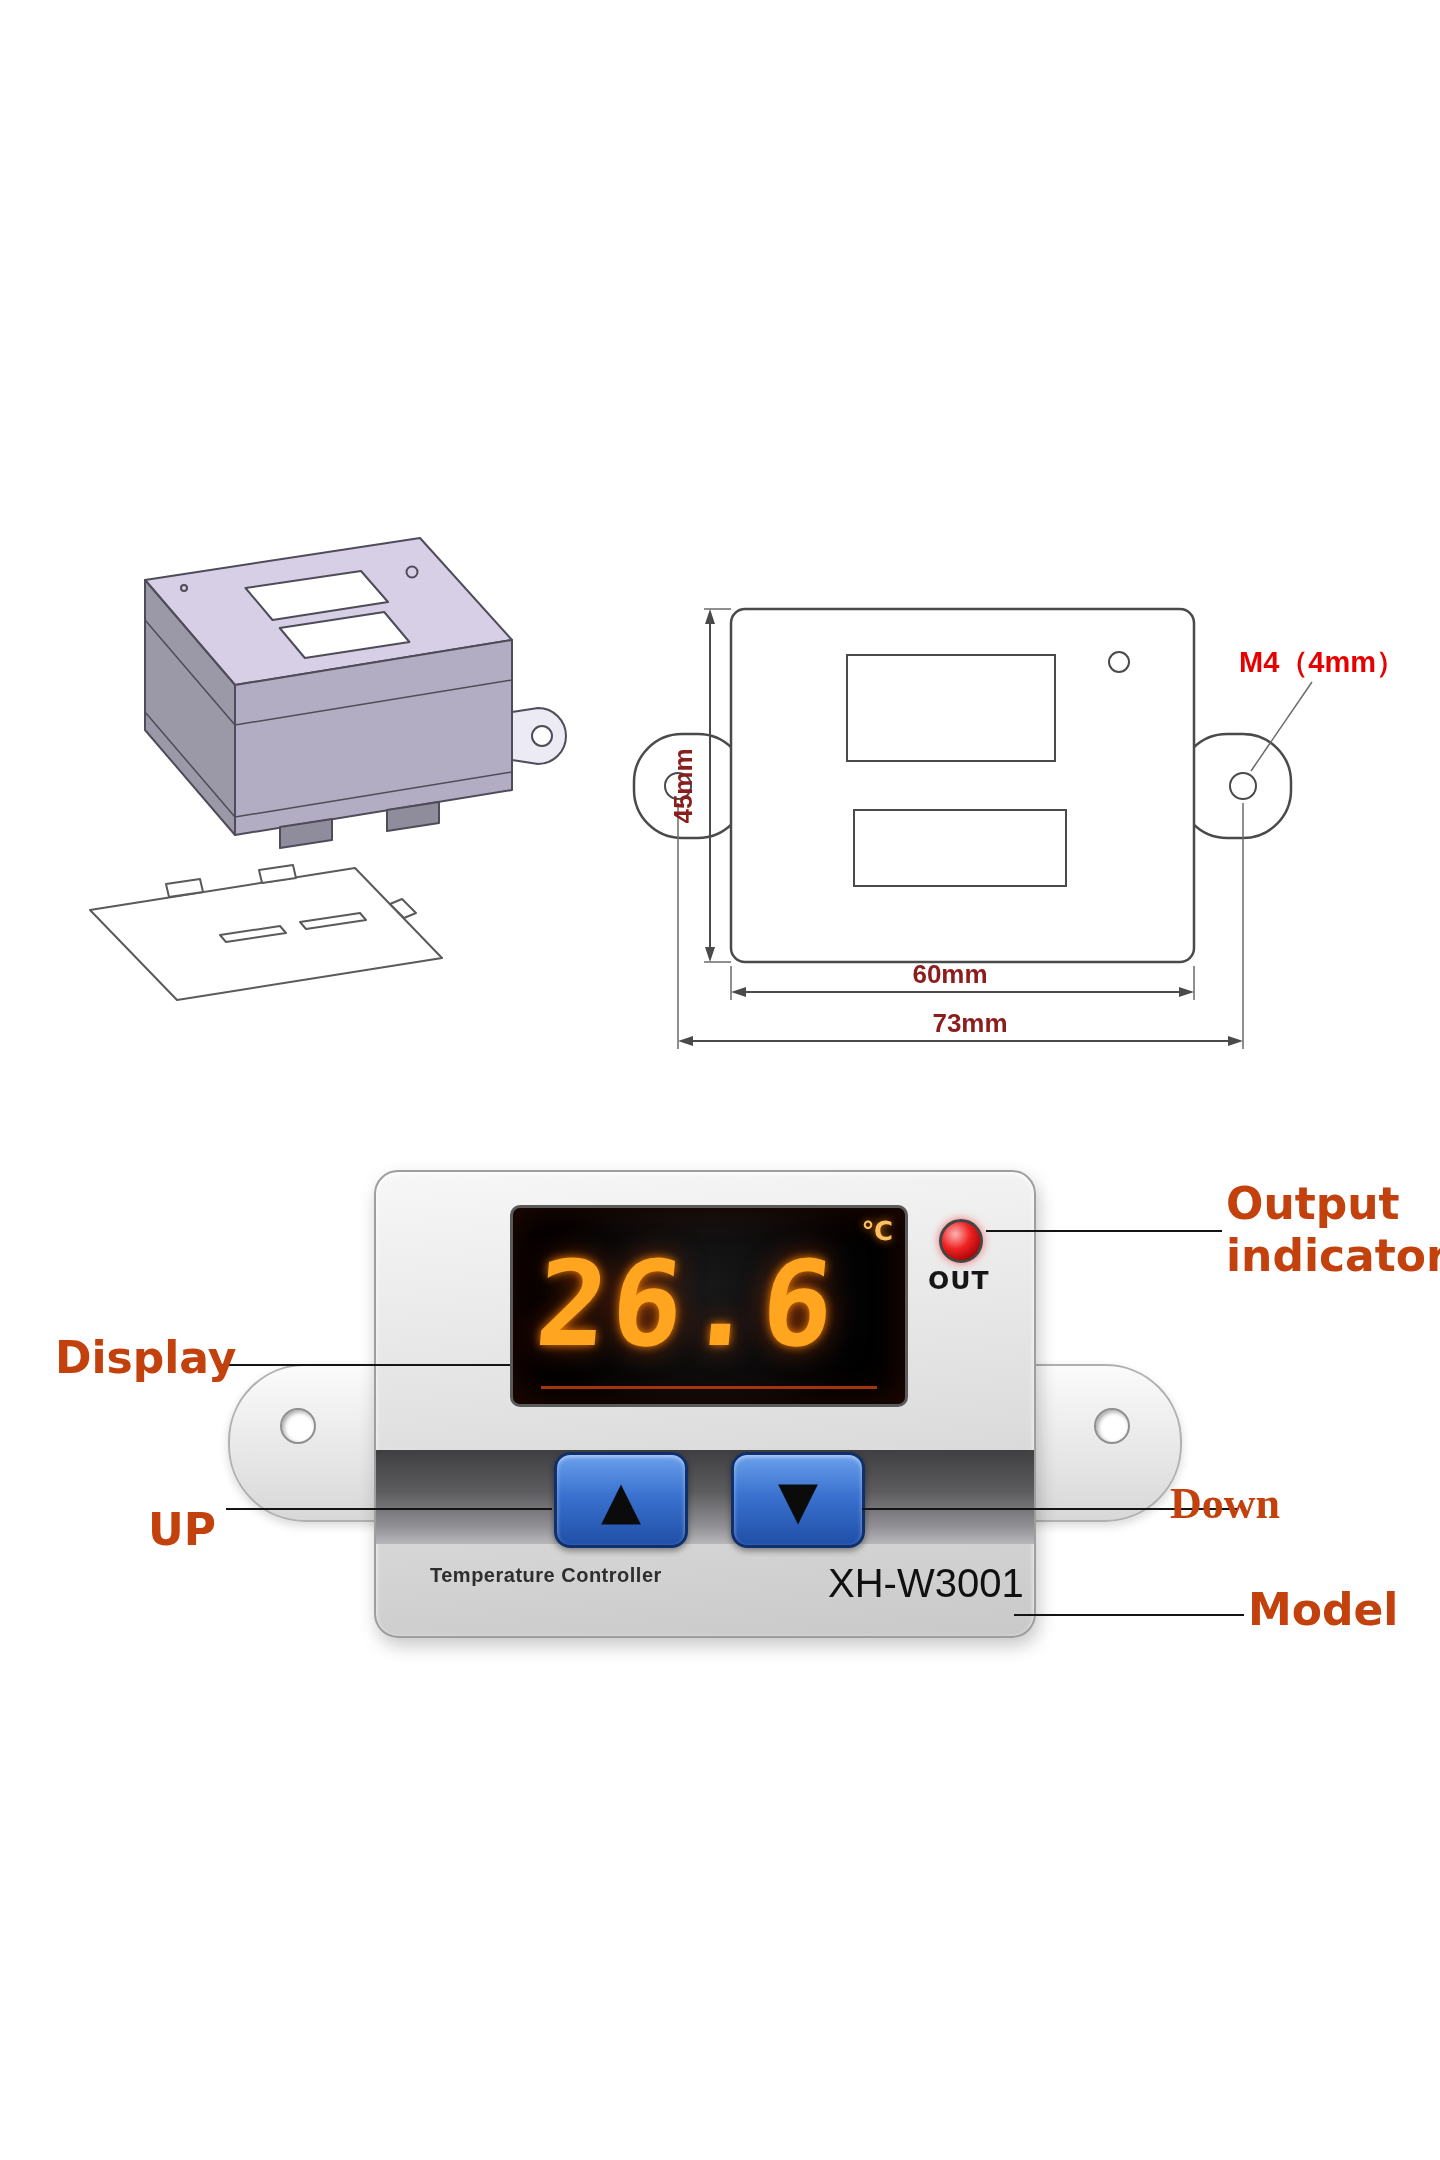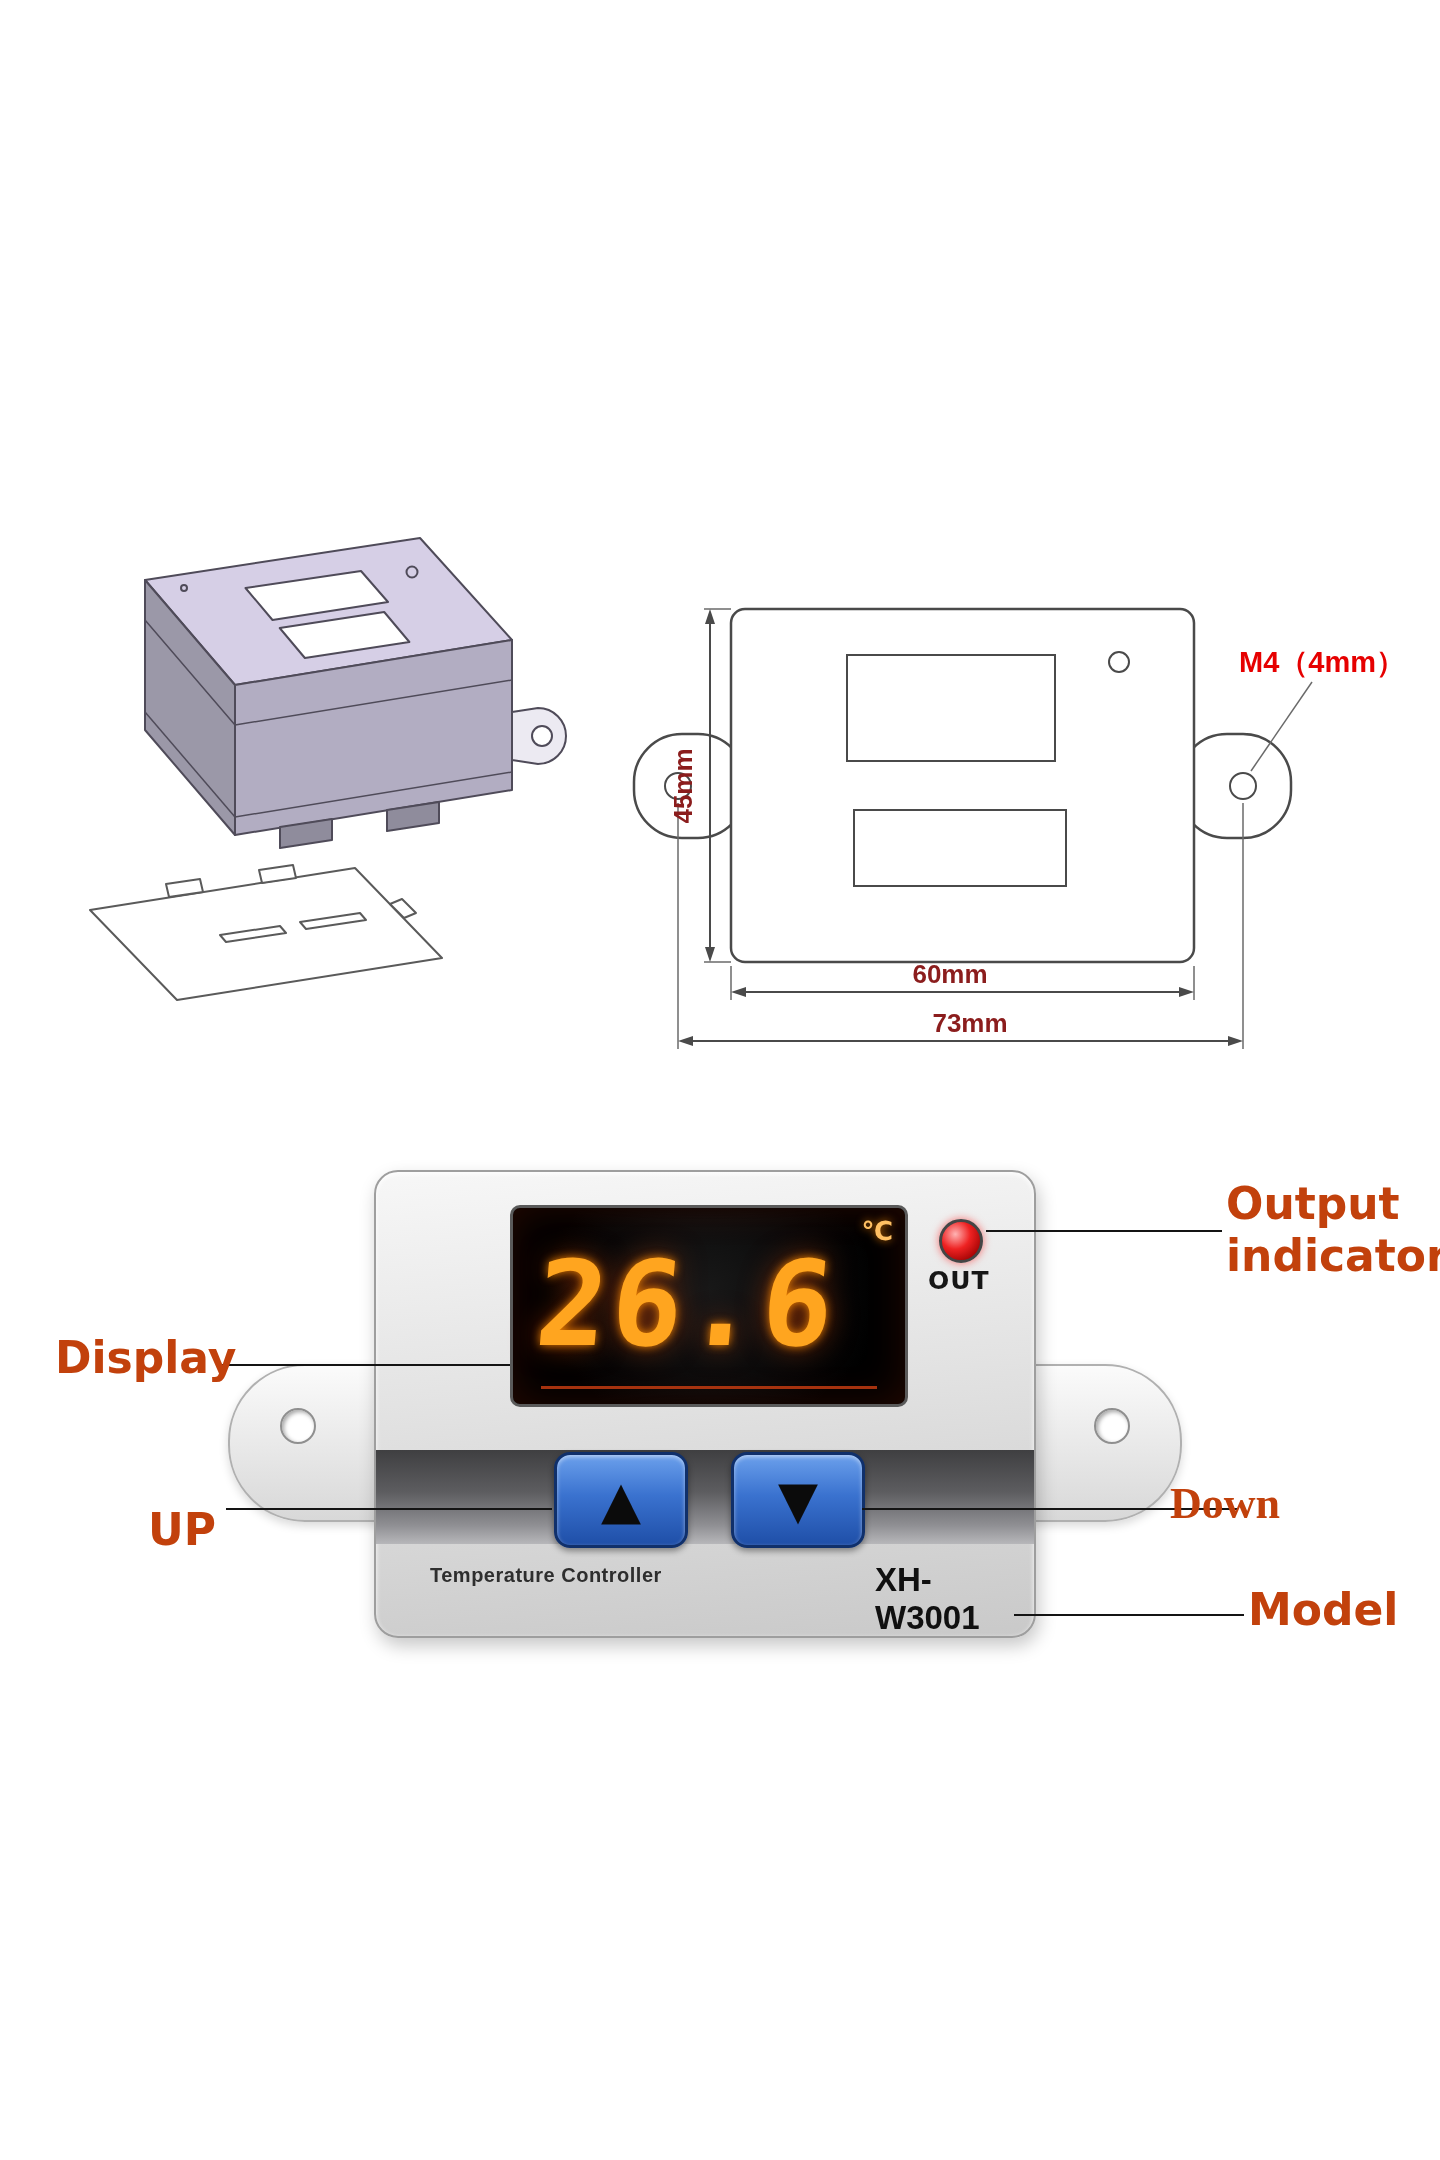--- a/index.html
+++ b/index.html
@@ -58,21 +58,21 @@
          background:linear-gradient(180deg,#6ba0ec 0%, #3a72cf 45%, #1f4fa8 100%);
          border:3px solid #10306b; display:flex; align-items:center; justify-content:center;
          box-shadow: inset 0 2px 4px rgba(255,255,255,.5), 0 3px 6px rgba(0,0,0,.4); }
   #btn-up   { left:178px; }
   #btn-down { left:355px; }
   .tri { font-size:52px; line-height:1; color:#0b0b0b; }
 
   #dev-name  { position:absolute; left:54px;  top:392px; font-family:"Liberation Sans",sans-serif;
                font-weight:600; font-size:20px; color:#2e2e2e; letter-spacing:.5px; }
   #dev-model { position:absolute; left:452px; top:389px; font-family:"Liberation Sans",sans-serif;
-               font-weight:700; font-size:33px; color:#101010;margin-left:47px; }
+               font-weight:400; font-size:40px; color:#101010; }
 
   
   .callout { position:absolute; z-index:5; font-weight:700; font-size:44px; color:#c2410c; }
   #co-display { left:55px;  top:1332px; }
   #co-up      { left:148px; top:1478px;margin-top:26px; }
   #co-output  { left:1226px; top:1178px; line-height:52px; }
   #co-down    { left:1170px; top:1478px;font-family:Liberation Serif, serif; }
   #co-model   { left:1248px; top:1584px; }
   .callout span { display:block; }
 

